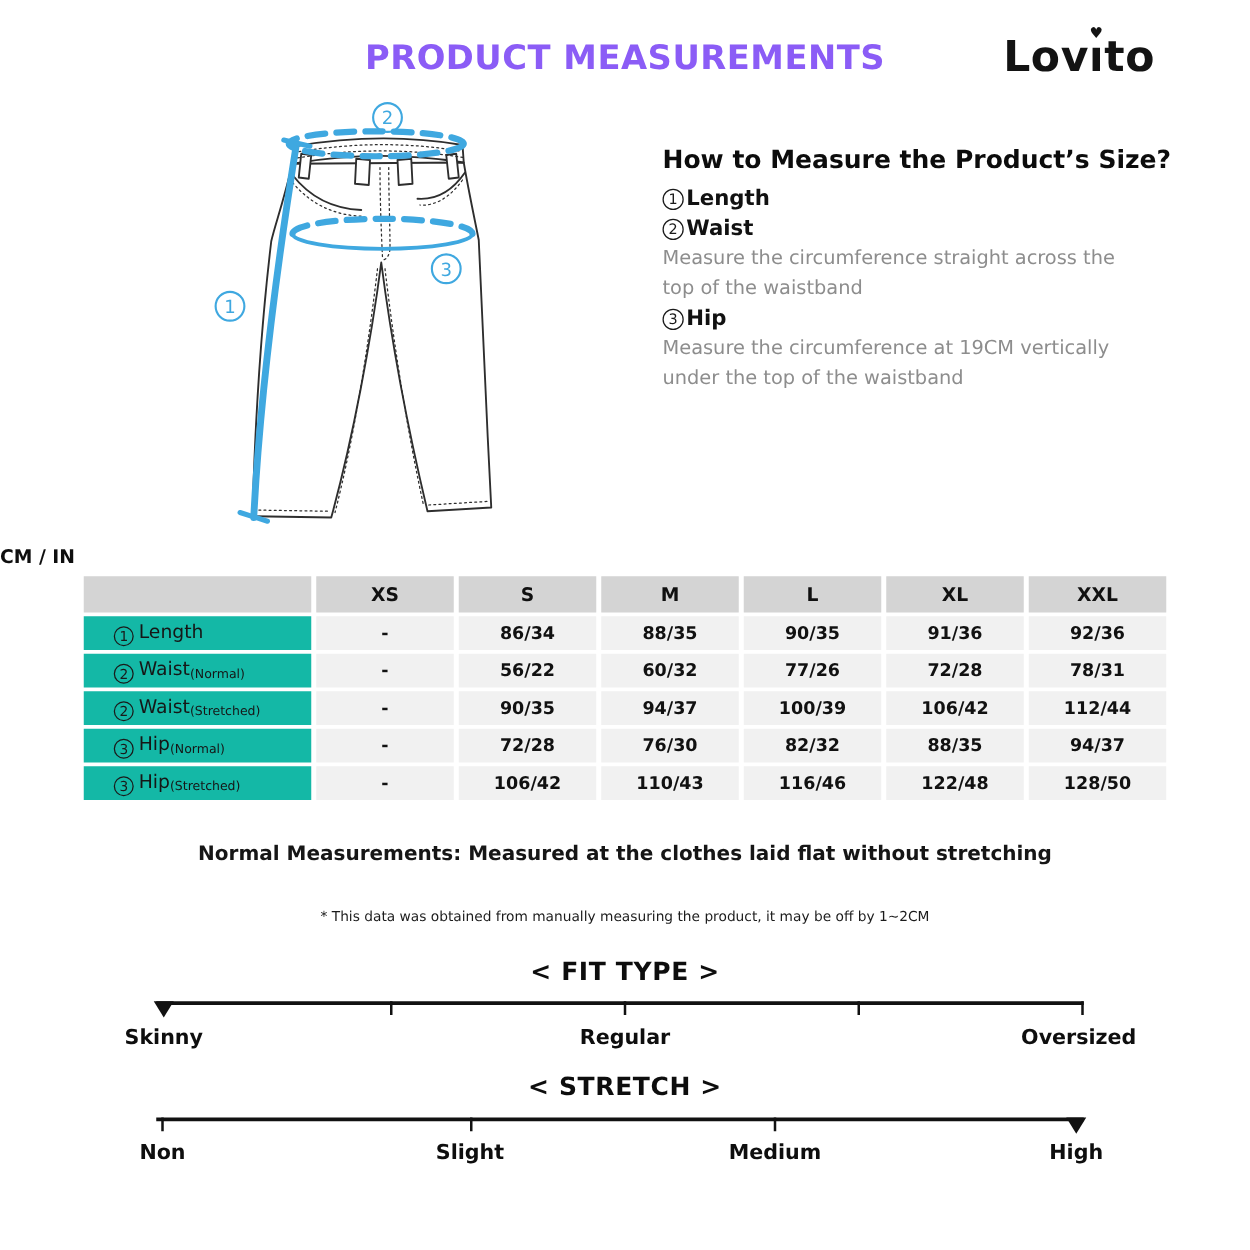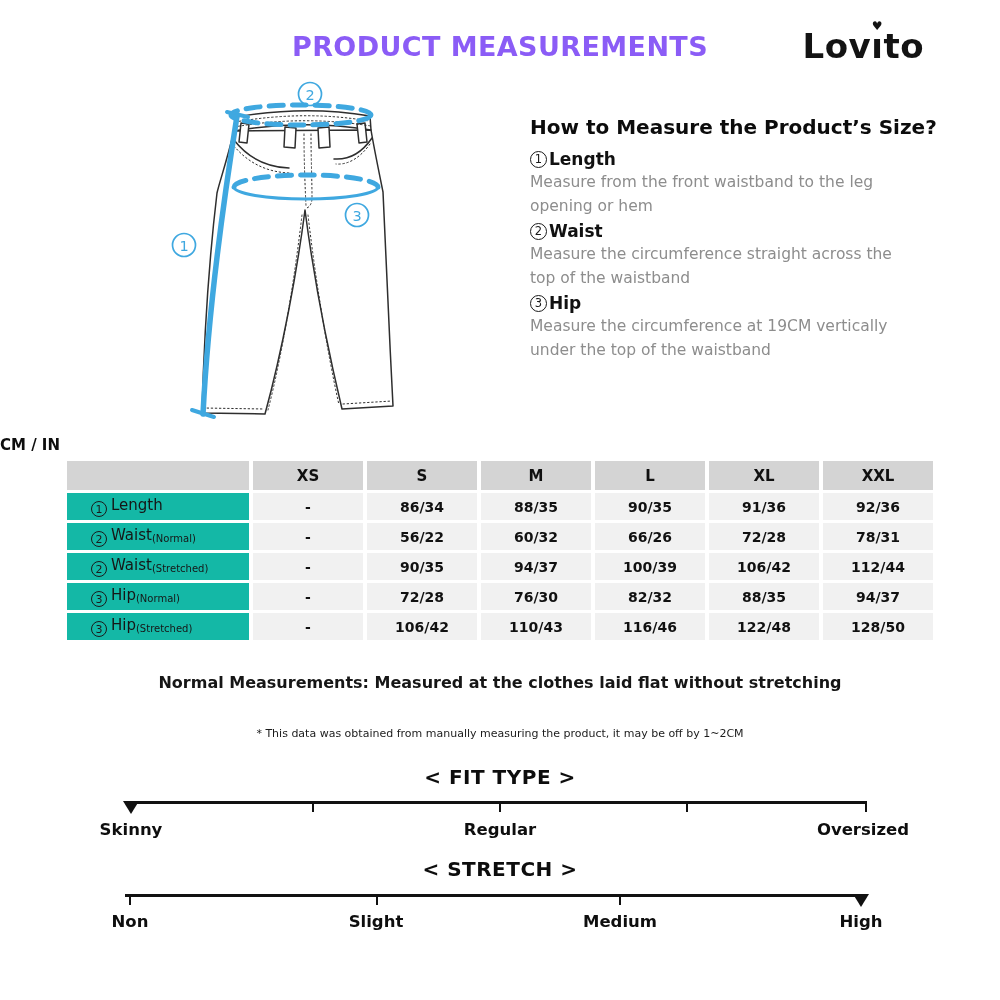--- a/index.html
+++ b/index.html
@@ -138,22 +138,20 @@
   </svg>
 
   <div class="howto">
     <div class="howto-title">How to Measure the Product’s Size?</div>
 
     <div class="ht-item">
       <div class="ht-name">
           <span class="cnum">1</span>
           <span>Length</span>
         </div>
-      <div class="ht-desc">Measure from the front waistband to the leg
-opening or hem</div>
     </div>
     <div class="ht-item">
       <div class="ht-name">
           <span class="cnum">2</span>
           <span>Waist</span>
         </div>
       <div class="ht-desc">Measure the circumference straight across the
 top of the waistband</div>
     </div>
     <div class="ht-item">
@@ -186,21 +184,21 @@
       <td class="val">88/35</td>
       <td class="val">90/35</td>
       <td class="val">91/36</td>
       <td class="val">92/36</td>
     </tr>
     <tr>
       <td class="label"><span class="cnum">2</span><span>Waist</span><span class="lsub">(Normal)</span></td>
       <td class="val">-</td>
       <td class="val">56/22</td>
       <td class="val">60/32</td>
-      <td class="val">66/26</td>
+      <td class="val">77/26</td>
       <td class="val">72/28</td>
       <td class="val">78/31</td>
     </tr>
     <tr>
       <td class="label"><span class="cnum">2</span><span>Waist</span><span class="lsub">(Stretched)</span></td>
       <td class="val">-</td>
       <td class="val">90/35</td>
       <td class="val">94/37</td>
       <td class="val">100/39</td>
       <td class="val">106/42</td>

